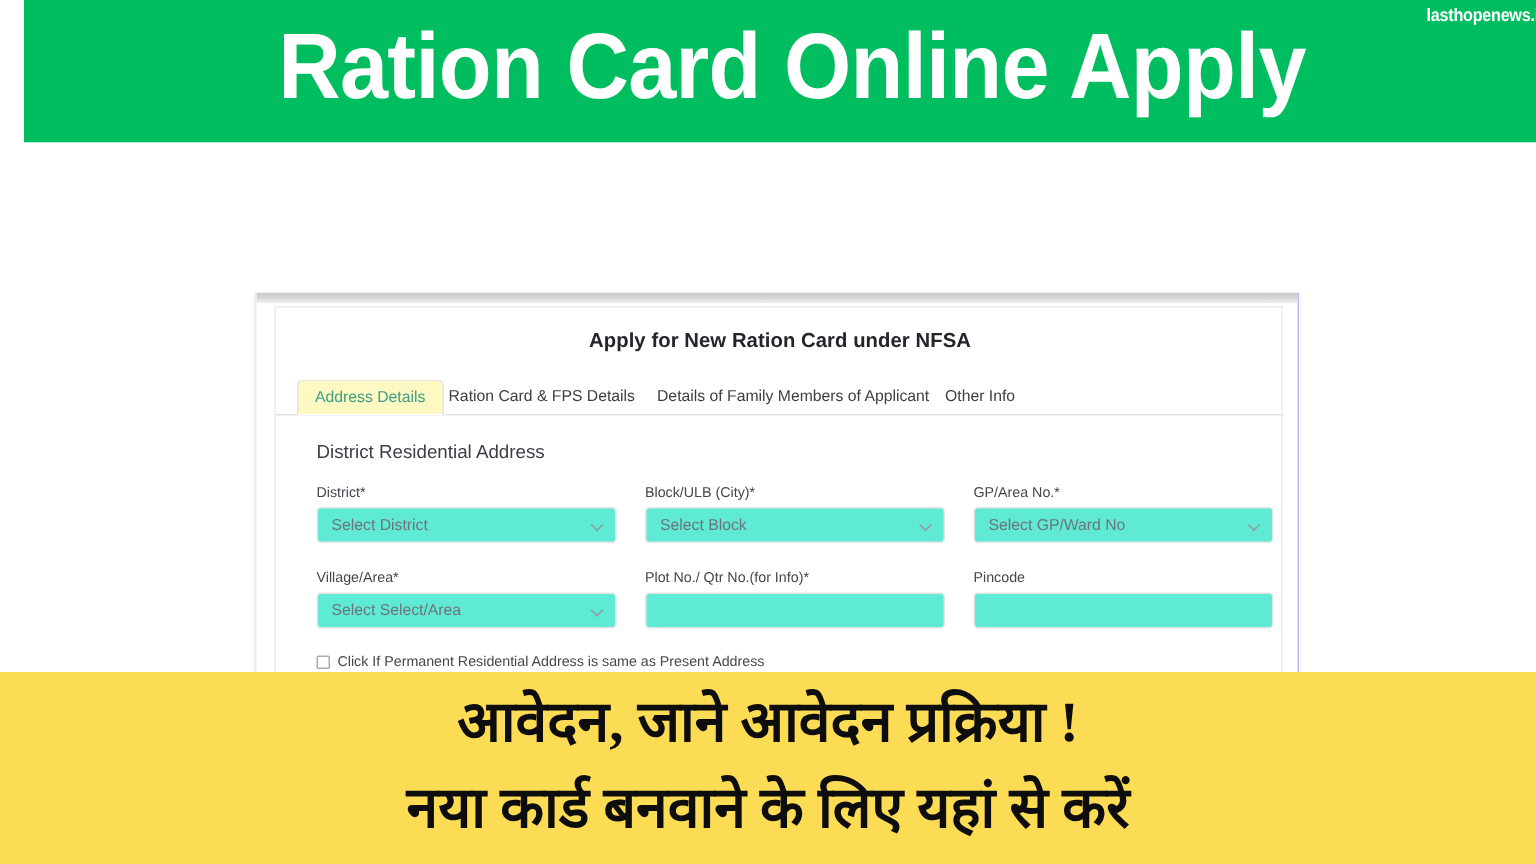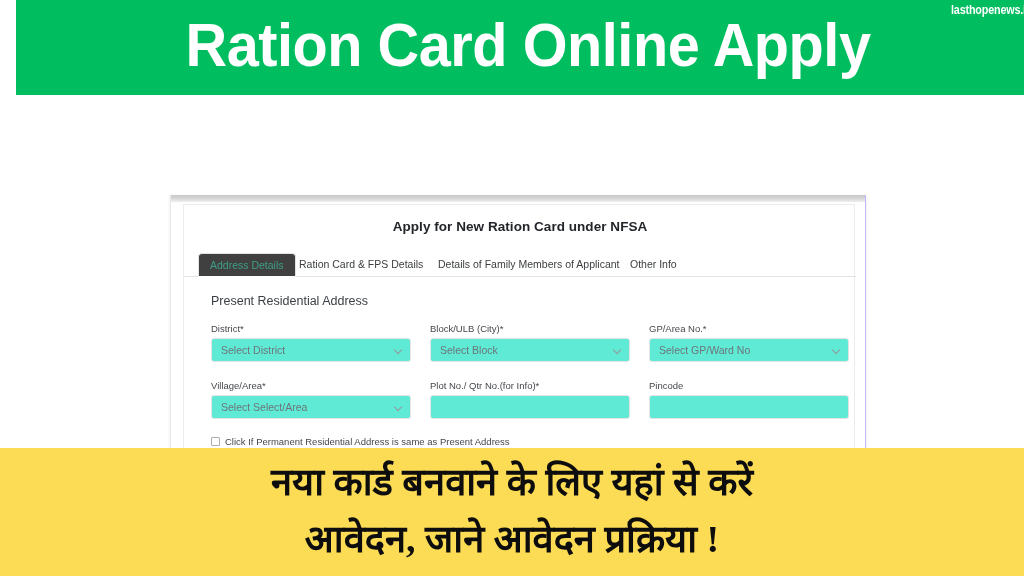--- a/index.html
+++ b/index.html
@@ -124,21 +124,21 @@
     top: 0;
     height: 24px;
     line-height: 23px;
     font-size: 10.5px;
     color: #3c4043;
     white-space: nowrap;
     padding: 0 11px;
   }
   .tab.active {
     color: #3d9e85;
-    background: #404040;
+    background: #fef9c3;
     border: 1px solid #e3e3e3;
     border-bottom: 1px solid #ffffff;
     border-top-left-radius: 4px;
     border-top-right-radius: 4px;
   }
   .tab-0 { left: 14px; }
   .tab-1 { left: 104px; }
   .tab-2 { left: 243px; }
   .tab-3 { left: 435px; }
 
@@ -284,21 +284,21 @@
             <span>Ration Card &amp; FPS Details</span>
           </div>
           <div class="tab tab-2">
             <span>Details of Family Members of Applicant</span>
           </div>
           <div class="tab tab-3">
             <span>Other Info</span>
           </div>
         </div>
 
-        <div class="section-title sec-present">Present Residential Address</div>
+        <div class="section-title sec-present">District Residential Address</div>
 
         <div class="field col-1 row-p1">
           <div class="field-label">District*</div>
           <div class="control w-sel">
             <span class="val">Select District</span>
             <span class="caret"></span>
           </div>
         </div>
 
         <div class="field col-2 row-p1">
@@ -370,18 +370,18 @@
           </div>
         </div>
 
       </div>
     </div>
 
   </div>
 
   <div class="caption-band">
     <div class="caption-text">
+      <span class="caption-line">आवेदन, जाने आवेदन प्रक्रिया !</span>
       <span class="caption-line">नया कार्ड बनवाने के लिए यहां से करें</span>
-      <span class="caption-line">आवेदन, जाने आवेदन प्रक्रिया !</span>
     </div>
   </div>
 
 </div>
 
 </body></html>

